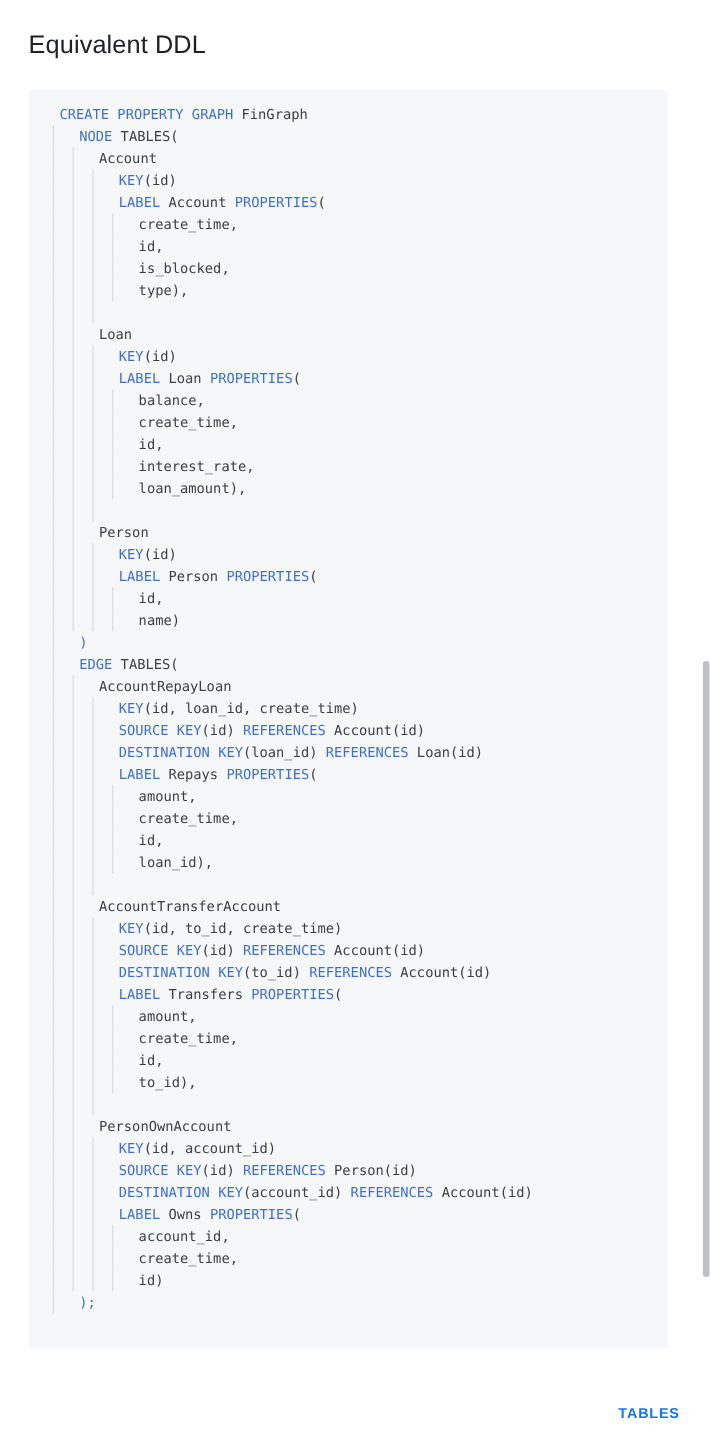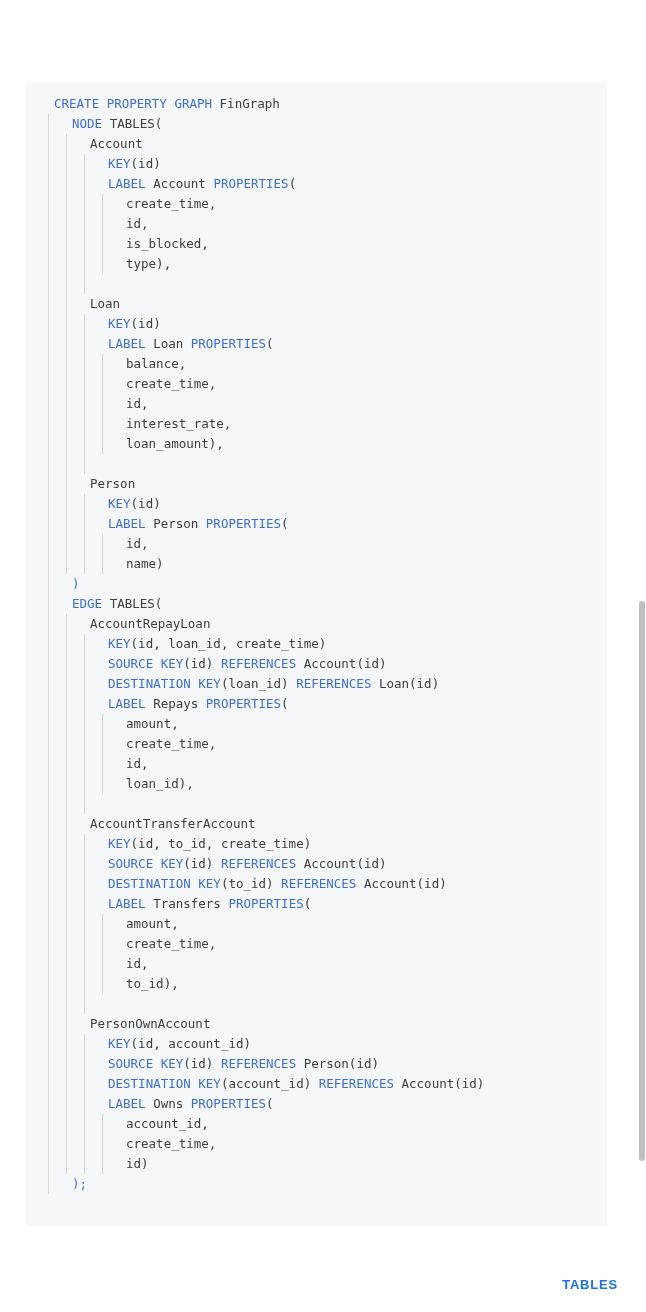--- a/index.html
+++ b/index.html
@@ -106,20 +106,21 @@
     padding: 8px 10px;
     cursor: pointer;
     font-family: "Liberation Sans", sans-serif;
   }
 </style>
 </head>
 <body>
 
 <div class="dialog">
 
+  <div class="dialog-title">Equivalent DDL</div>
 
   <div class="code-panel">
     <div class="code-block" id="code-block"><div class="code-line"><span style="margin-left: 0px;"><span class="kw">CREATE PROPERTY GRAPH </span><span class="plain">FinGraph</span></span></div><div class="code-line"><span class="guide" style="left: 22px;"></span><span style="margin-left: 18px;"><span class="kw">NODE </span><span class="plain">TABLES(</span></span></div><div class="code-line"><span class="guide" style="left: 22px;"></span><span class="guide" style="left: 40px;"></span><span style="margin-left: 36px;"><span class="plain">Account</span></span></div><div class="code-line"><span class="guide" style="left: 22px;"></span><span class="guide" style="left: 40px;"></span><span class="guide" style="left: 58px;"></span><span style="margin-left: 54px;"><span class="kw">KEY</span><span class="plain">(</span><span class="plain">id</span><span class="plain">)</span></span></div><div class="code-line"><span class="guide" style="left: 22px;"></span><span class="guide" style="left: 40px;"></span><span class="guide" style="left: 58px;"></span><span style="margin-left: 54px;"><span class="kw">LABEL </span><span class="plain">Account </span><span class="kw">PROPERTIES</span><span class="plain">(</span></span></div><div class="code-line"><span class="guide" style="left: 22px;"></span><span class="guide" style="left: 40px;"></span><span class="guide" style="left: 58px;"></span><span class="guide" style="left: 76px;"></span><span style="margin-left: 72px;"><span class="plain">create_time,</span></span></div><div class="code-line"><span class="guide" style="left: 22px;"></span><span class="guide" style="left: 40px;"></span><span class="guide" style="left: 58px;"></span><span class="guide" style="left: 76px;"></span><span style="margin-left: 72px;"><span class="plain">id,</span></span></div><div class="code-line"><span class="guide" style="left: 22px;"></span><span class="guide" style="left: 40px;"></span><span class="guide" style="left: 58px;"></span><span class="guide" style="left: 76px;"></span><span style="margin-left: 72px;"><span class="plain">is_blocked,</span></span></div><div class="code-line"><span class="guide" style="left: 22px;"></span><span class="guide" style="left: 40px;"></span><span class="guide" style="left: 58px;"></span><span class="guide" style="left: 76px;"></span><span style="margin-left: 72px;"><span class="plain">type),</span></span></div><div class="code-line blank"><span class="guide" style="left: 22px;"></span><span class="guide" style="left: 40px;"></span><span class="guide" style="left: 58px;"></span><span style="margin-left: 0px;"></span></div><div class="code-line"><span class="guide" style="left: 22px;"></span><span class="guide" style="left: 40px;"></span><span style="margin-left: 36px;"><span class="plain">Loan</span></span></div><div class="code-line"><span class="guide" style="left: 22px;"></span><span class="guide" style="left: 40px;"></span><span class="guide" style="left: 58px;"></span><span style="margin-left: 54px;"><span class="kw">KEY</span><span class="plain">(</span><span class="plain">id</span><span class="plain">)</span></span></div><div class="code-line"><span class="guide" style="left: 22px;"></span><span class="guide" style="left: 40px;"></span><span class="guide" style="left: 58px;"></span><span style="margin-left: 54px;"><span class="kw">LABEL </span><span class="plain">Loan </span><span class="kw">PROPERTIES</span><span class="plain">(</span></span></div><div class="code-line"><span class="guide" style="left: 22px;"></span><span class="guide" style="left: 40px;"></span><span class="guide" style="left: 58px;"></span><span class="guide" style="left: 76px;"></span><span style="margin-left: 72px;"><span class="plain">balance,</span></span></div><div class="code-line"><span class="guide" style="left: 22px;"></span><span class="guide" style="left: 40px;"></span><span class="guide" style="left: 58px;"></span><span class="guide" style="left: 76px;"></span><span style="margin-left: 72px;"><span class="plain">create_time,</span></span></div><div class="code-line"><span class="guide" style="left: 22px;"></span><span class="guide" style="left: 40px;"></span><span class="guide" style="left: 58px;"></span><span class="guide" style="left: 76px;"></span><span style="margin-left: 72px;"><span class="plain">id,</span></span></div><div class="code-line"><span class="guide" style="left: 22px;"></span><span class="guide" style="left: 40px;"></span><span class="guide" style="left: 58px;"></span><span class="guide" style="left: 76px;"></span><span style="margin-left: 72px;"><span class="plain">interest_rate,</span></span></div><div class="code-line"><span class="guide" style="left: 22px;"></span><span class="guide" style="left: 40px;"></span><span class="guide" style="left: 58px;"></span><span class="guide" style="left: 76px;"></span><span style="margin-left: 72px;"><span class="plain">loan_amount),</span></span></div><div class="code-line blank"><span class="guide" style="left: 22px;"></span><span class="guide" style="left: 40px;"></span><span class="guide" style="left: 58px;"></span><span style="margin-left: 0px;"></span></div><div class="code-line"><span class="guide" style="left: 22px;"></span><span class="guide" style="left: 40px;"></span><span style="margin-left: 36px;"><span class="plain">Person</span></span></div><div class="code-line"><span class="guide" style="left: 22px;"></span><span class="guide" style="left: 40px;"></span><span class="guide" style="left: 58px;"></span><span style="margin-left: 54px;"><span class="kw">KEY</span><span class="plain">(</span><span class="plain">id</span><span class="plain">)</span></span></div><div class="code-line"><span class="guide" style="left: 22px;"></span><span class="guide" style="left: 40px;"></span><span class="guide" style="left: 58px;"></span><span style="margin-left: 54px;"><span class="kw">LABEL </span><span class="plain">Person </span><span class="kw">PROPERTIES</span><span class="plain">(</span></span></div><div class="code-line"><span class="guide" style="left: 22px;"></span><span class="guide" style="left: 40px;"></span><span class="guide" style="left: 58px;"></span><span class="guide" style="left: 76px;"></span><span style="margin-left: 72px;"><span class="plain">id,</span></span></div><div class="code-line"><span class="guide" style="left: 22px;"></span><span class="guide" style="left: 40px;"></span><span class="guide" style="left: 58px;"></span><span class="guide" style="left: 76px;"></span><span style="margin-left: 72px;"><span class="plain">name)</span></span></div><div class="code-line"><span class="guide" style="left: 22px;"></span><span style="margin-left: 18px;"><span class="kw">)</span></span></div><div class="code-line"><span class="guide" style="left: 22px;"></span><span style="margin-left: 18px;"><span class="kw">EDGE </span><span class="plain">TABLES(</span></span></div><div class="code-line"><span class="guide" style="left: 22px;"></span><span class="guide" style="left: 40px;"></span><span style="margin-left: 36px;"><span class="plain">AccountRepayLoan</span></span></div><div class="code-line"><span class="guide" style="left: 22px;"></span><span class="guide" style="left: 40px;"></span><span class="guide" style="left: 58px;"></span><span style="margin-left: 54px;"><span class="kw">KEY</span><span class="plain">(id, loan_id, create_time)</span></span></div><div class="code-line"><span class="guide" style="left: 22px;"></span><span class="guide" style="left: 40px;"></span><span class="guide" style="left: 58px;"></span><span style="margin-left: 54px;"><span class="kw">SOURCE KEY</span><span class="plain">(id) </span><span class="kw">REFERENCES </span><span class="plain">Account(id)</span></span></div><div class="code-line"><span class="guide" style="left: 22px;"></span><span class="guide" style="left: 40px;"></span><span class="guide" style="left: 58px;"></span><span style="margin-left: 54px;"><span class="kw">DESTINATION KEY</span><span class="plain">(loan_id) </span><span class="kw">REFERENCES </span><span class="plain">Loan(id)</span></span></div><div class="code-line"><span class="guide" style="left: 22px;"></span><span class="guide" style="left: 40px;"></span><span class="guide" style="left: 58px;"></span><span style="margin-left: 54px;"><span class="kw">LABEL </span><span class="plain">Repays </span><span class="kw">PROPERTIES</span><span class="plain">(</span></span></div><div class="code-line"><span class="guide" style="left: 22px;"></span><span class="guide" style="left: 40px;"></span><span class="guide" style="left: 58px;"></span><span class="guide" style="left: 76px;"></span><span style="margin-left: 72px;"><span class="plain">amount,</span></span></div><div class="code-line"><span class="guide" style="left: 22px;"></span><span class="guide" style="left: 40px;"></span><span class="guide" style="left: 58px;"></span><span class="guide" style="left: 76px;"></span><span style="margin-left: 72px;"><span class="plain">create_time,</span></span></div><div class="code-line"><span class="guide" style="left: 22px;"></span><span class="guide" style="left: 40px;"></span><span class="guide" style="left: 58px;"></span><span class="guide" style="left: 76px;"></span><span style="margin-left: 72px;"><span class="plain">id,</span></span></div><div class="code-line"><span class="guide" style="left: 22px;"></span><span class="guide" style="left: 40px;"></span><span class="guide" style="left: 58px;"></span><span class="guide" style="left: 76px;"></span><span style="margin-left: 72px;"><span class="plain">loan_id),</span></span></div><div class="code-line blank"><span class="guide" style="left: 22px;"></span><span class="guide" style="left: 40px;"></span><span class="guide" style="left: 58px;"></span><span style="margin-left: 0px;"></span></div><div class="code-line"><span class="guide" style="left: 22px;"></span><span class="guide" style="left: 40px;"></span><span style="margin-left: 36px;"><span class="plain">AccountTransferAccount</span></span></div><div class="code-line"><span class="guide" style="left: 22px;"></span><span class="guide" style="left: 40px;"></span><span class="guide" style="left: 58px;"></span><span style="margin-left: 54px;"><span class="kw">KEY</span><span class="plain">(id, to_id, create_time)</span></span></div><div class="code-line"><span class="guide" style="left: 22px;"></span><span class="guide" style="left: 40px;"></span><span class="guide" style="left: 58px;"></span><span style="margin-left: 54px;"><span class="kw">SOURCE KEY</span><span class="plain">(id) </span><span class="kw">REFERENCES </span><span class="plain">Account(id)</span></span></div><div class="code-line"><span class="guide" style="left: 22px;"></span><span class="guide" style="left: 40px;"></span><span class="guide" style="left: 58px;"></span><span style="margin-left: 54px;"><span class="kw">DESTINATION KEY</span><span class="plain">(to_id) </span><span class="kw">REFERENCES </span><span class="plain">Account(id)</span></span></div><div class="code-line"><span class="guide" style="left: 22px;"></span><span class="guide" style="left: 40px;"></span><span class="guide" style="left: 58px;"></span><span style="margin-left: 54px;"><span class="kw">LABEL </span><span class="plain">Transfers </span><span class="kw">PROPERTIES</span><span class="plain">(</span></span></div><div class="code-line"><span class="guide" style="left: 22px;"></span><span class="guide" style="left: 40px;"></span><span class="guide" style="left: 58px;"></span><span class="guide" style="left: 76px;"></span><span style="margin-left: 72px;"><span class="plain">amount,</span></span></div><div class="code-line"><span class="guide" style="left: 22px;"></span><span class="guide" style="left: 40px;"></span><span class="guide" style="left: 58px;"></span><span class="guide" style="left: 76px;"></span><span style="margin-left: 72px;"><span class="plain">create_time,</span></span></div><div class="code-line"><span class="guide" style="left: 22px;"></span><span class="guide" style="left: 40px;"></span><span class="guide" style="left: 58px;"></span><span class="guide" style="left: 76px;"></span><span style="margin-left: 72px;"><span class="plain">id,</span></span></div><div class="code-line"><span class="guide" style="left: 22px;"></span><span class="guide" style="left: 40px;"></span><span class="guide" style="left: 58px;"></span><span class="guide" style="left: 76px;"></span><span style="margin-left: 72px;"><span class="plain">to_id),</span></span></div><div class="code-line blank"><span class="guide" style="left: 22px;"></span><span class="guide" style="left: 40px;"></span><span class="guide" style="left: 58px;"></span><span style="margin-left: 0px;"></span></div><div class="code-line"><span class="guide" style="left: 22px;"></span><span class="guide" style="left: 40px;"></span><span style="margin-left: 36px;"><span class="plain">PersonOwnAccount</span></span></div><div class="code-line"><span class="guide" style="left: 22px;"></span><span class="guide" style="left: 40px;"></span><span class="guide" style="left: 58px;"></span><span style="margin-left: 54px;"><span class="kw">KEY</span><span class="plain">(id, account_id)</span></span></div><div class="code-line"><span class="guide" style="left: 22px;"></span><span class="guide" style="left: 40px;"></span><span class="guide" style="left: 58px;"></span><span style="margin-left: 54px;"><span class="kw">SOURCE KEY</span><span class="plain">(id) </span><span class="kw">REFERENCES </span><span class="plain">Person(id)</span></span></div><div class="code-line"><span class="guide" style="left: 22px;"></span><span class="guide" style="left: 40px;"></span><span class="guide" style="left: 58px;"></span><span style="margin-left: 54px;"><span class="kw">DESTINATION KEY</span><span class="plain">(account_id) </span><span class="kw">REFERENCES </span><span class="plain">Account(id)</span></span></div><div class="code-line"><span class="guide" style="left: 22px;"></span><span class="guide" style="left: 40px;"></span><span class="guide" style="left: 58px;"></span><span style="margin-left: 54px;"><span class="kw">LABEL </span><span class="plain">Owns </span><span class="kw">PROPERTIES</span><span class="plain">(</span></span></div><div class="code-line"><span class="guide" style="left: 22px;"></span><span class="guide" style="left: 40px;"></span><span class="guide" style="left: 58px;"></span><span class="guide" style="left: 76px;"></span><span style="margin-left: 72px;"><span class="plain">account_id,</span></span></div><div class="code-line"><span class="guide" style="left: 22px;"></span><span class="guide" style="left: 40px;"></span><span class="guide" style="left: 58px;"></span><span class="guide" style="left: 76px;"></span><span style="margin-left: 72px;"><span class="plain">create_time,</span></span></div><div class="code-line"><span class="guide" style="left: 22px;"></span><span class="guide" style="left: 40px;"></span><span class="guide" style="left: 58px;"></span><span class="guide" style="left: 76px;"></span><span style="margin-left: 72px;"><span class="plain">id)</span></span></div><div class="code-line"><span class="guide" style="left: 22px;"></span><span style="margin-left: 18px;"><span class="kw">);</span></span></div></div>
   </div>
 
   <div class="scrollbar-track">
     <div class="scrollbar-thumb"></div>
   </div>
 
   <button class="close-button">TABLES</button>

